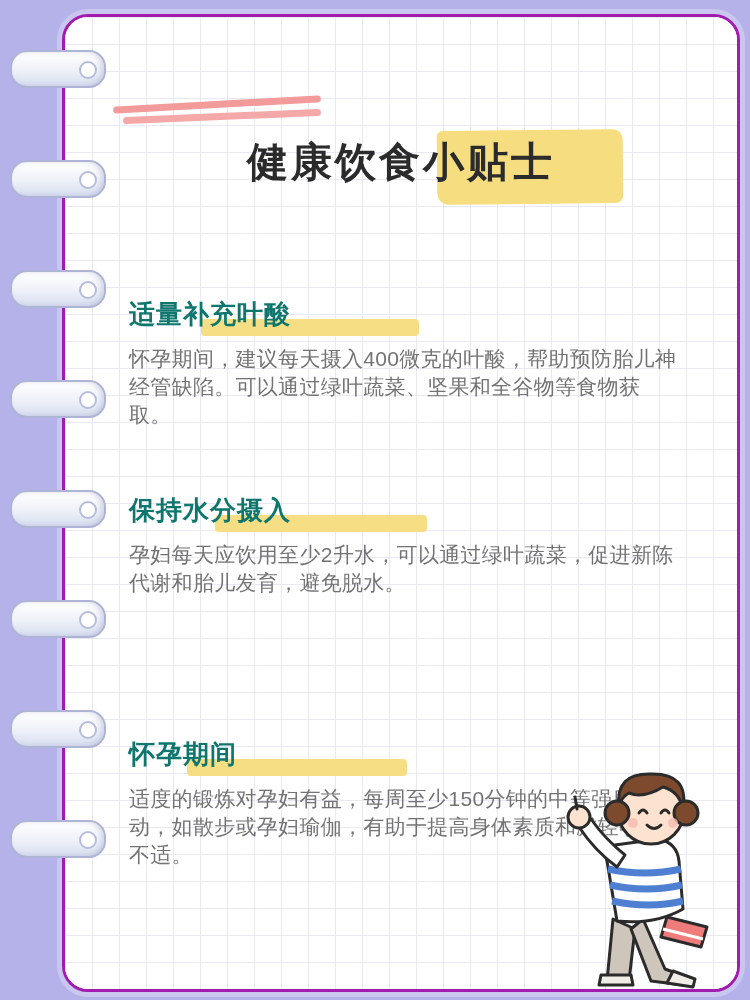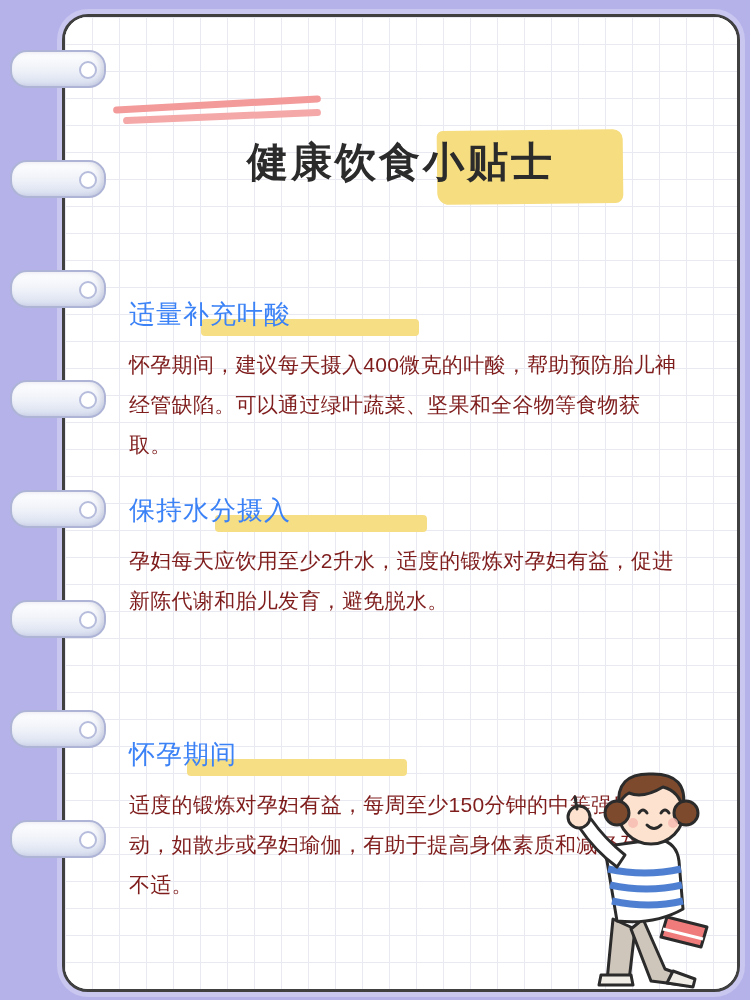--- a/index.html
+++ b/index.html
@@ -32,21 +32,21 @@
 
   
   .notebook {
     position: absolute;
     left: 62px;
     top: 14px;
     width: 672px;
     height: 972px;
     background: #ffffff;
     border-radius: 26px 26px 26px 26px;
-    border: 3px solid #404040;
+    border: 3px solid #a21caf;
     box-shadow: 0 0 0 5px #c9c6f0;
     overflow: hidden;
   }
 
   .grid {
     position: absolute;
     inset: 0;
     background-color: #ffffff;
     background-image:
       linear-gradient(to right, #e9e9f2 1px, transparent 1px),
@@ -158,29 +158,29 @@
     height: 17px;
     background: #f6de85;
     border-radius: 4px;
   }
   .h1-hl { left: 72px; width: 218px; }
   .h2-hl { left: 86px; width: 212px; }
   .h3-hl { left: 58px; width: 220px; }
   .heading {
     position: relative;
     font-size: 26px;
-    font-weight: normal;
-    color: #3b82f6;
+    font-weight: bold;
+    color: #0f766e;
     letter-spacing: 1px;
     z-index: 2;
   }
   .body-text {
     font-size: 21px;
-    line-height: 40px;
-    color: #7f1d1d;
+    line-height: 28px;
+    color: #737373;
     letter-spacing: 0.3px;
     margin-top: 2px;
   }
 
   
   .character {
     position: absolute;
     right: 2px;
     bottom: 0px;
     width: 180px;
@@ -211,21 +211,21 @@
           <div class="heading">适量补充叶酸</div>
         </div>
         <div class="body-text">怀孕期间，建议每天摄入400微克的叶酸，帮助预防胎儿神经管缺陷。可以通过绿叶蔬菜、坚果和全谷物等食物获取。</div>
       </div>
 
       <div class="section sec2">
         <div class="heading-wrap">
           <div class="heading-highlight h2-hl"></div>
           <div class="heading">保持水分摄入</div>
         </div>
-        <div class="body-text">孕妇每天应饮用至少2升水，适度的锻炼对孕妇有益，促进新陈代谢和胎儿发育，避免脱水。</div>
+        <div class="body-text">孕妇每天应饮用至少2升水，可以通过绿叶蔬菜，促进新陈代谢和胎儿发育，避免脱水。</div>
       </div>
 
       <div class="section sec3">
         <div class="heading-wrap">
           <div class="heading-highlight h3-hl"></div>
           <div class="heading">怀孕期间</div>
         </div>
         <div class="body-text">适度的锻炼对孕妇有益，每周至少150分钟的中等强度运动，如散步或孕妇瑜伽，有助于提高身体素质和减轻孕期不适。</div>
       </div>
 

